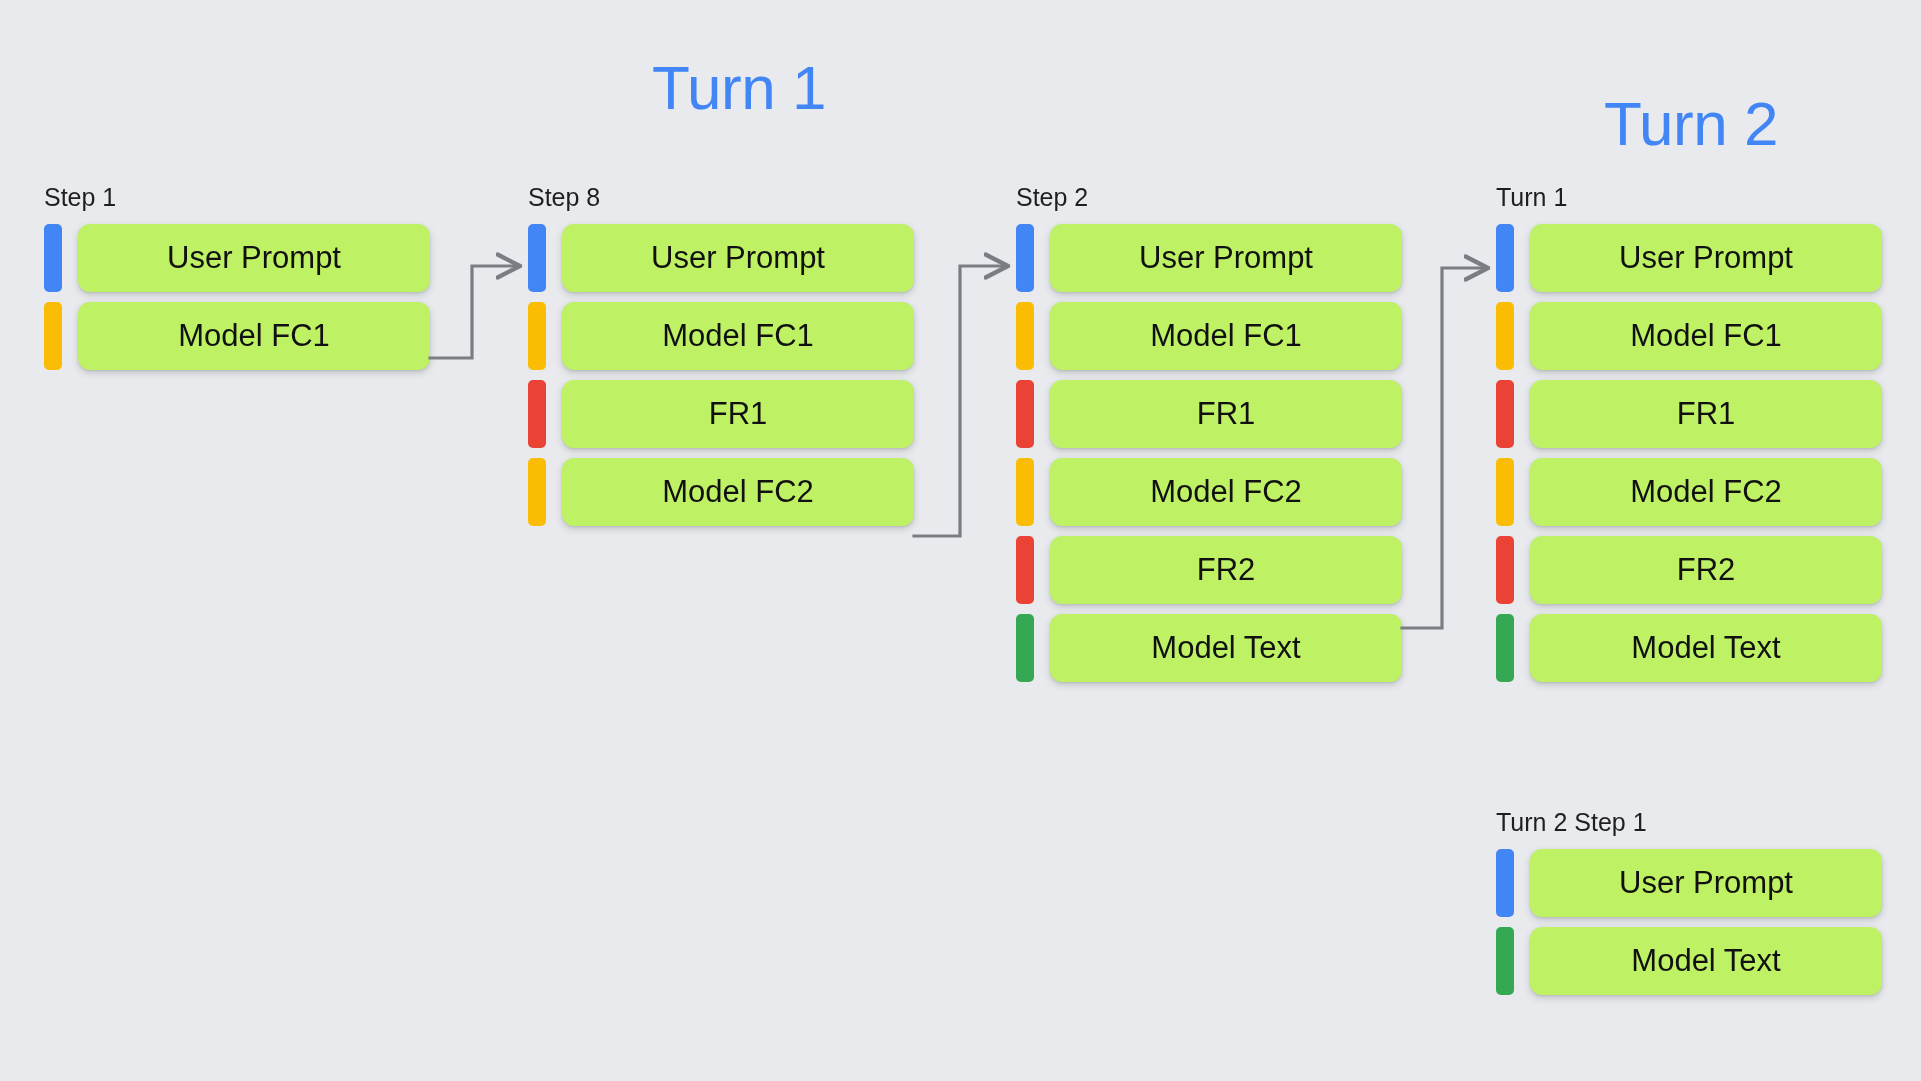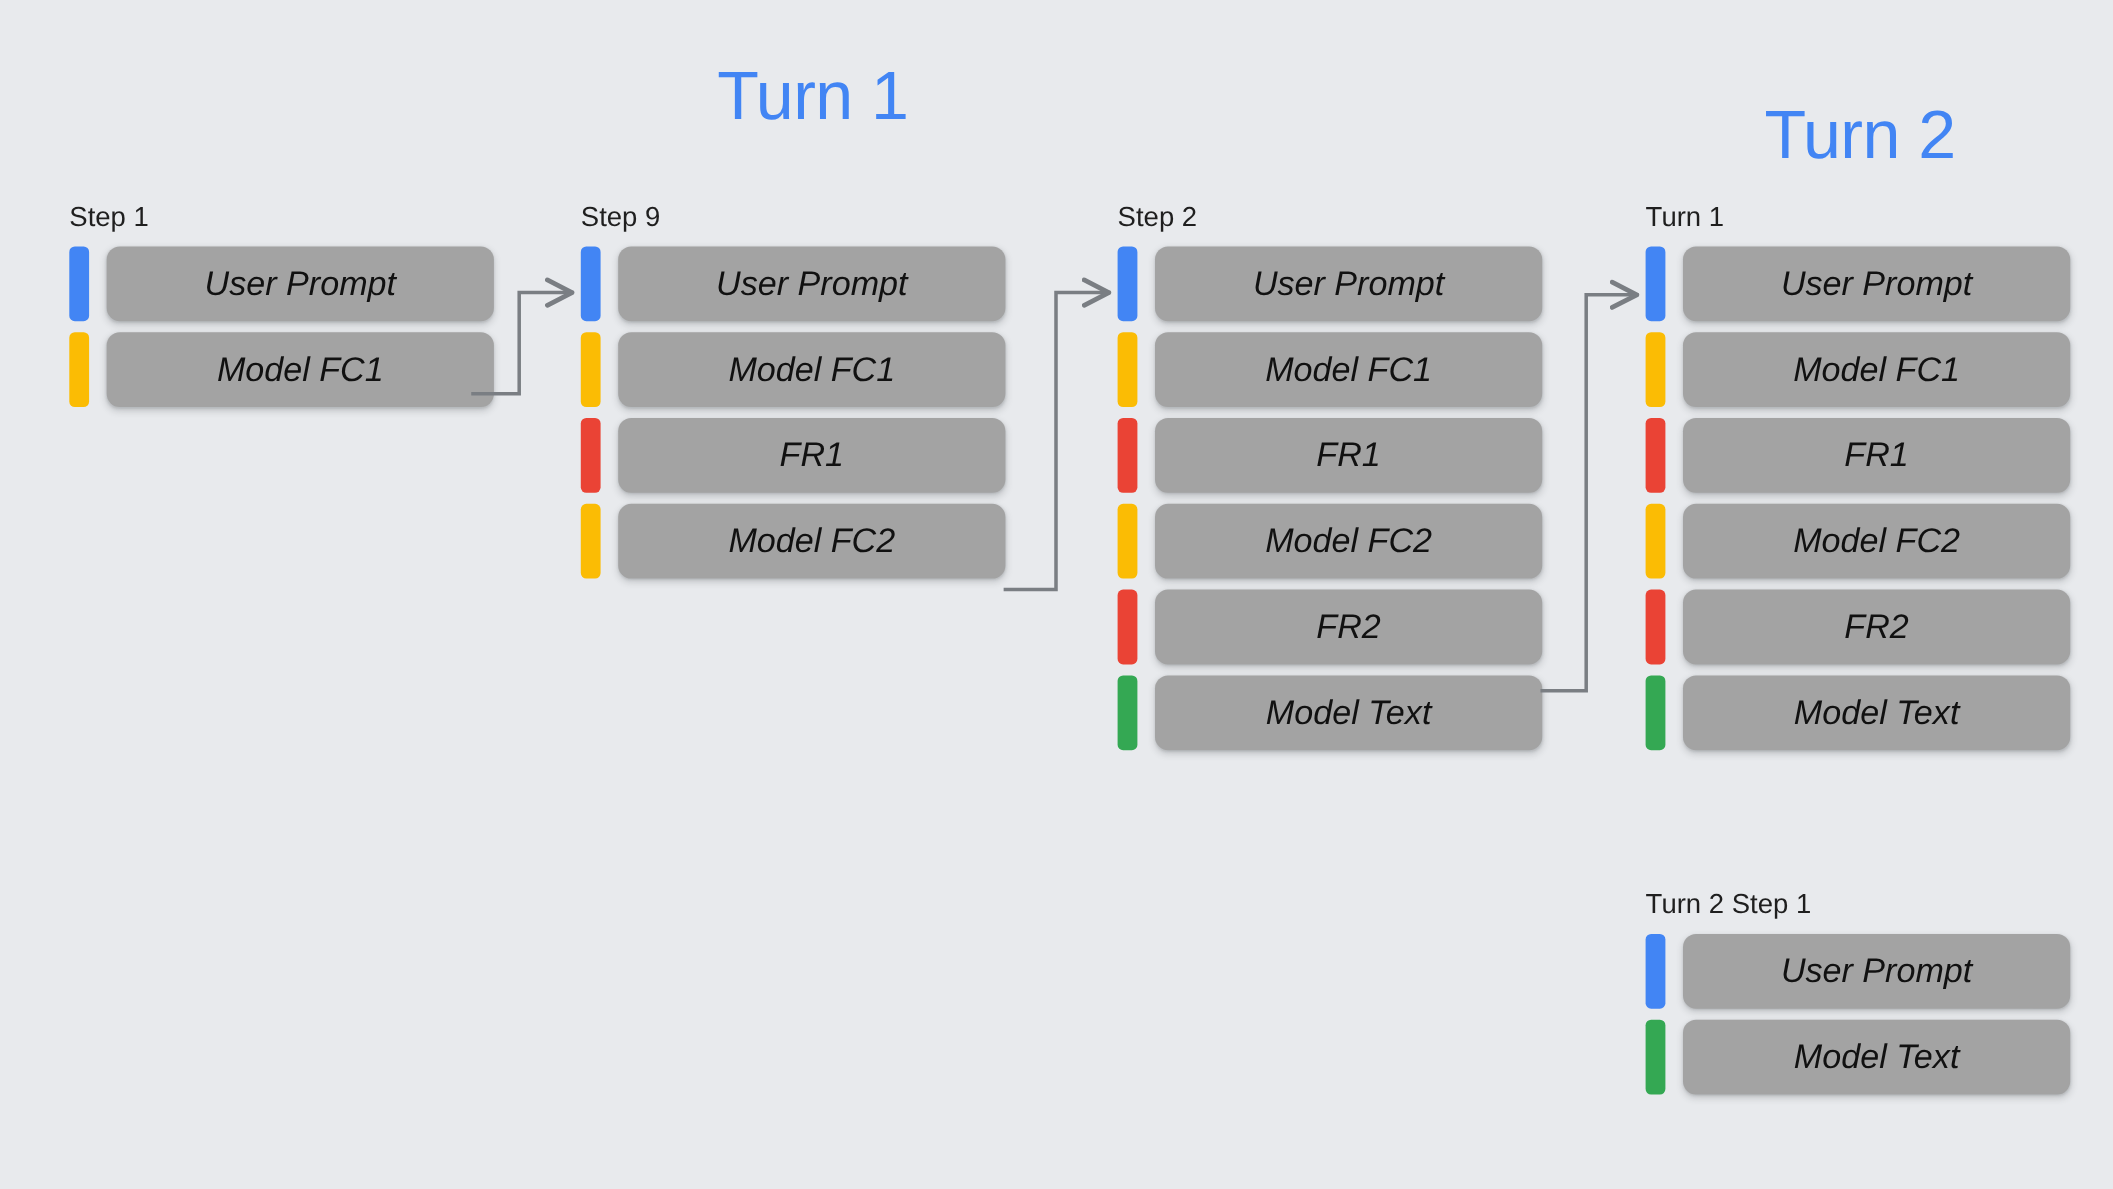--- a/index.html
+++ b/index.html
@@ -66,35 +66,34 @@
     flex: 0 0 18px;
     margin-right: 16px;
   }
   .bar-blue   { background: #4285F4; }
   .bar-yellow { background: #FBBC04; }
   .bar-red    { background: #EA4335; }
   .bar-green  { background: #34A853; }
 
   .card {
     flex: 1 1 auto;
-    background: #a3a3a3;
+    background: #bef264;
     border-radius: 12px;
     box-shadow: 0 3px 7px rgba(60,64,67,0.22), 0 1px 2px rgba(60,64,67,0.12);
     display: flex;
     align-items: center;
     justify-content: center;
     font-size: 31px;
     color: #111111;
     font-weight: 400;
     white-space: nowrap;
-    font-style: italic;
-  }
-
-  
-  #col-step1 { left: 44px;   top: 185px; width: 386px; margin-left: 19px; }
+  }
+
+  
+  #col-step1 { left: 44px;   top: 185px; width: 386px; }
   #col-step1 .rows { width: 386px; }
 
   #col-step2 { left: 528px;  top: 185px; width: 386px; }
   #col-step2 .rows { width: 386px; }
 
   #col-step3 { left: 1016px; top: 185px; width: 386px; }
   #col-step3 .rows { width: 386px; }
 
   #col-turn2-t1 { left: 1496px; top: 185px; width: 386px; }
   #col-turn2-t1 .rows { width: 386px; }
@@ -126,21 +125,21 @@
           <div class="card">User Prompt</div>
         </div>
         <div class="row">
           <div class="bar bar-yellow"></div>
           <div class="card">Model FC1</div>
         </div>
       </div>
   </div>
 
   <div class="column" id="col-step2">
-    <div class="col-label">Step 9</div>
+    <div class="col-label">Step 8</div>
     <div class="rows">
         <div class="row">
           <div class="bar bar-blue"></div>
           <div class="card">User Prompt</div>
         </div>
         <div class="row">
           <div class="bar bar-yellow"></div>
           <div class="card">Model FC1</div>
         </div>
         <div class="row">

